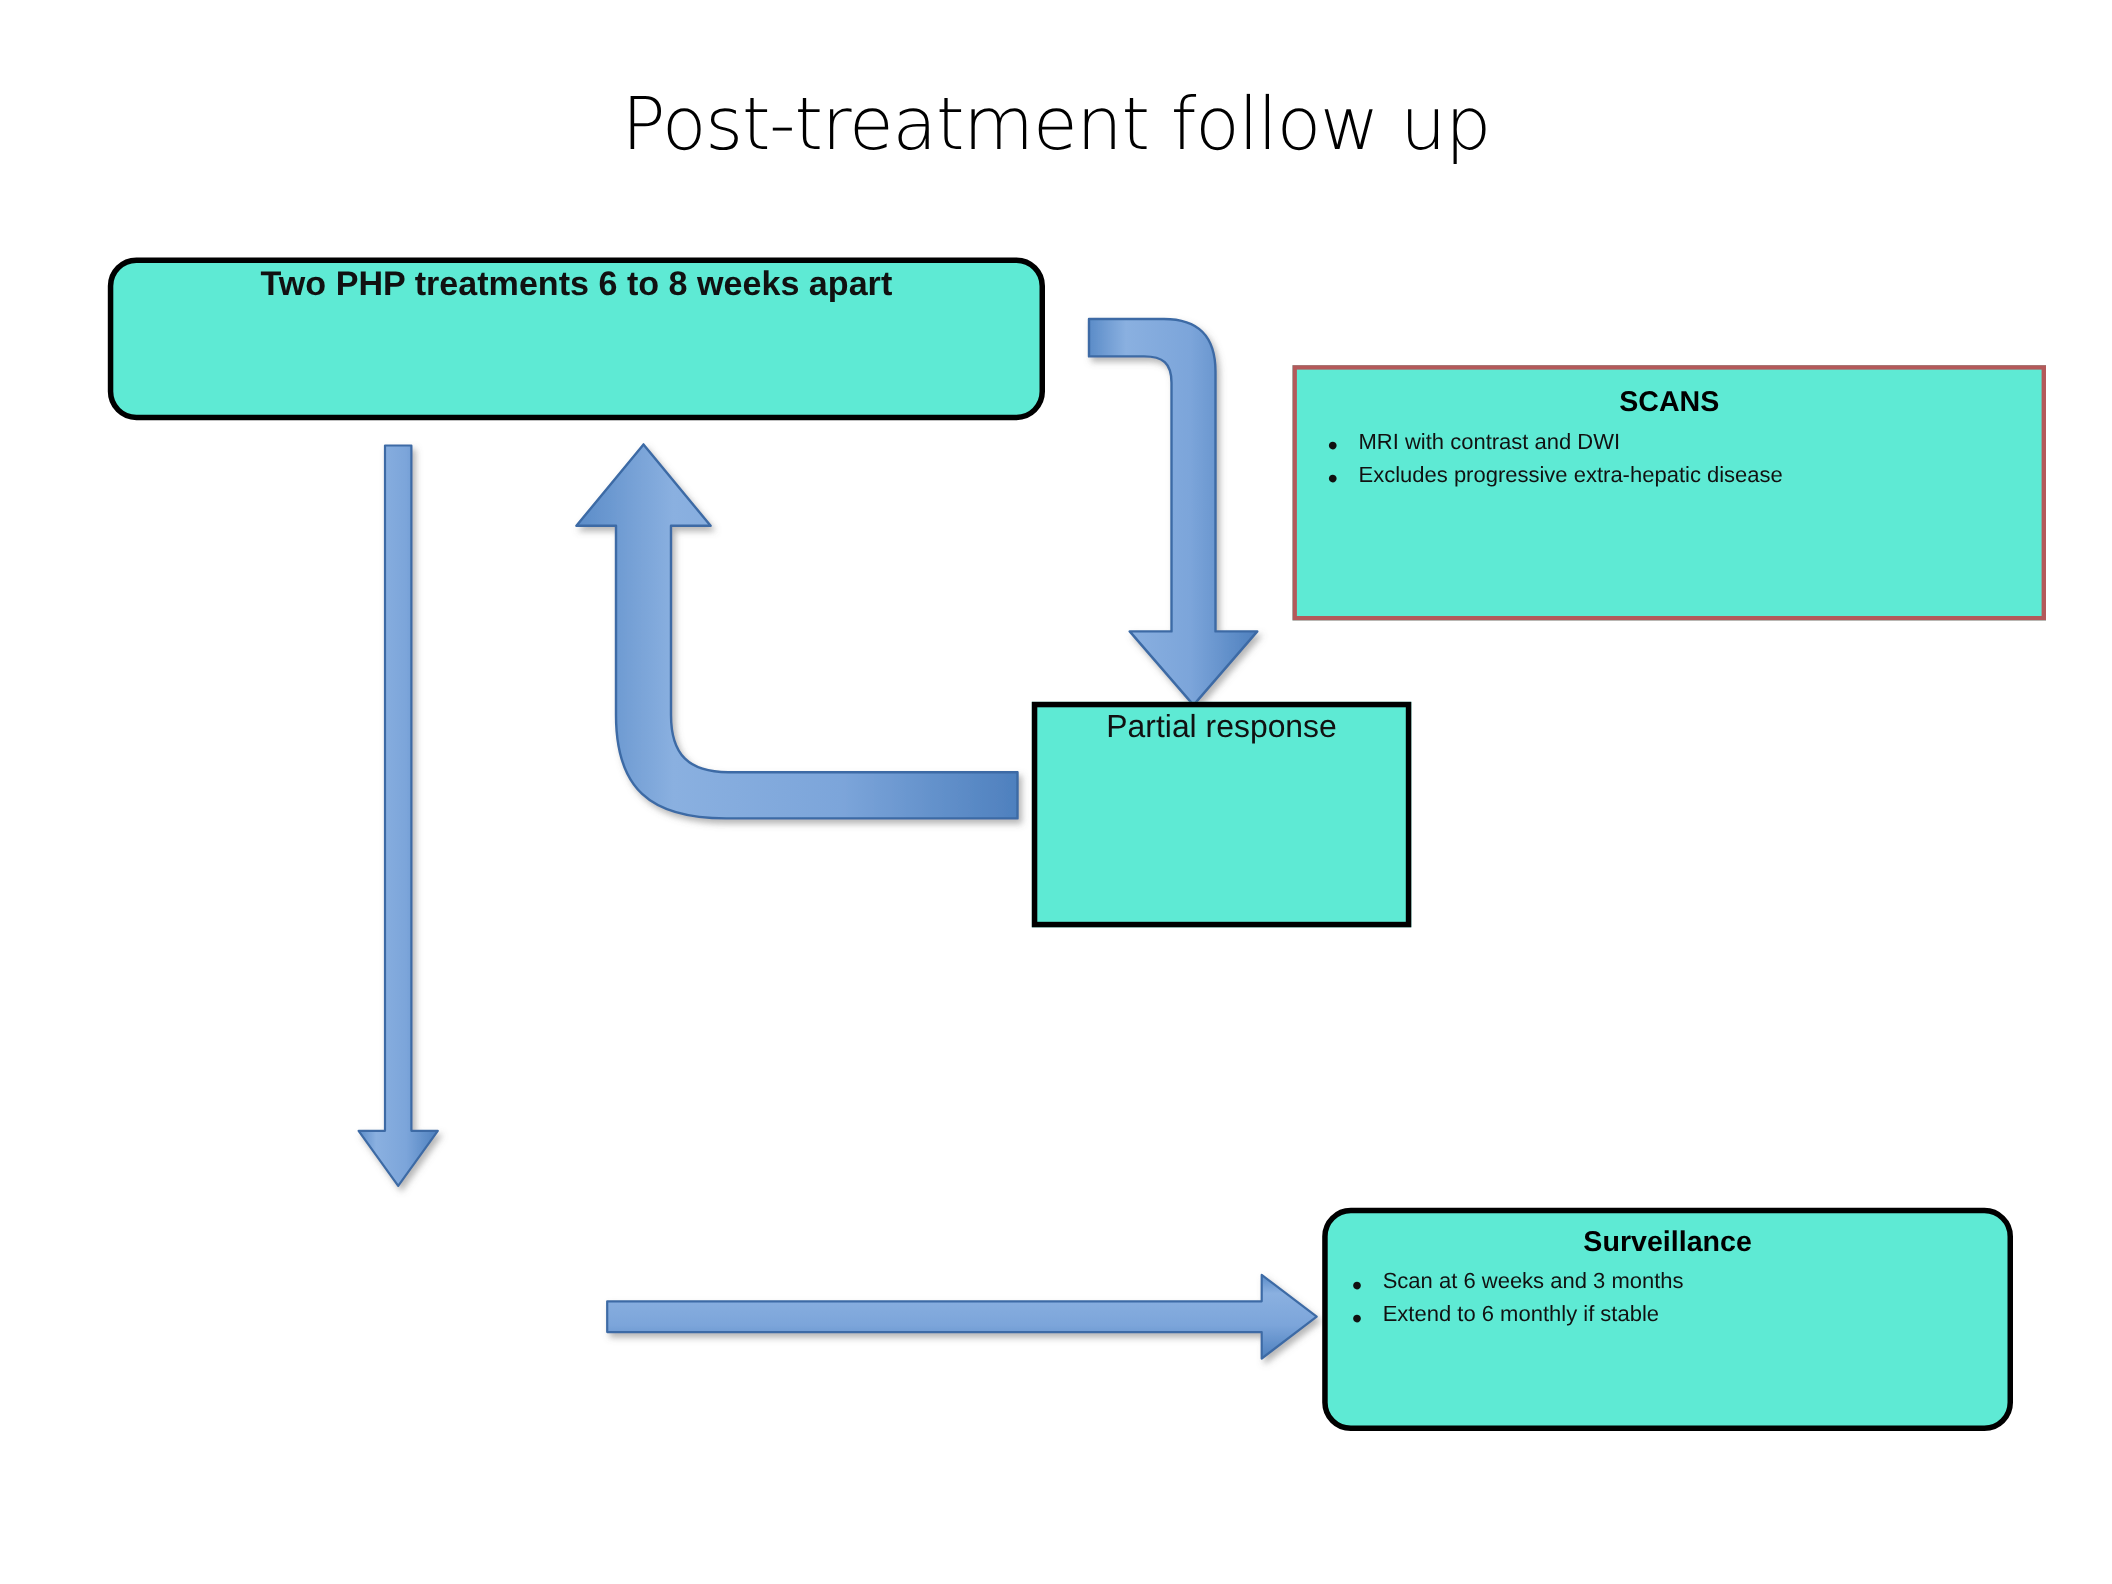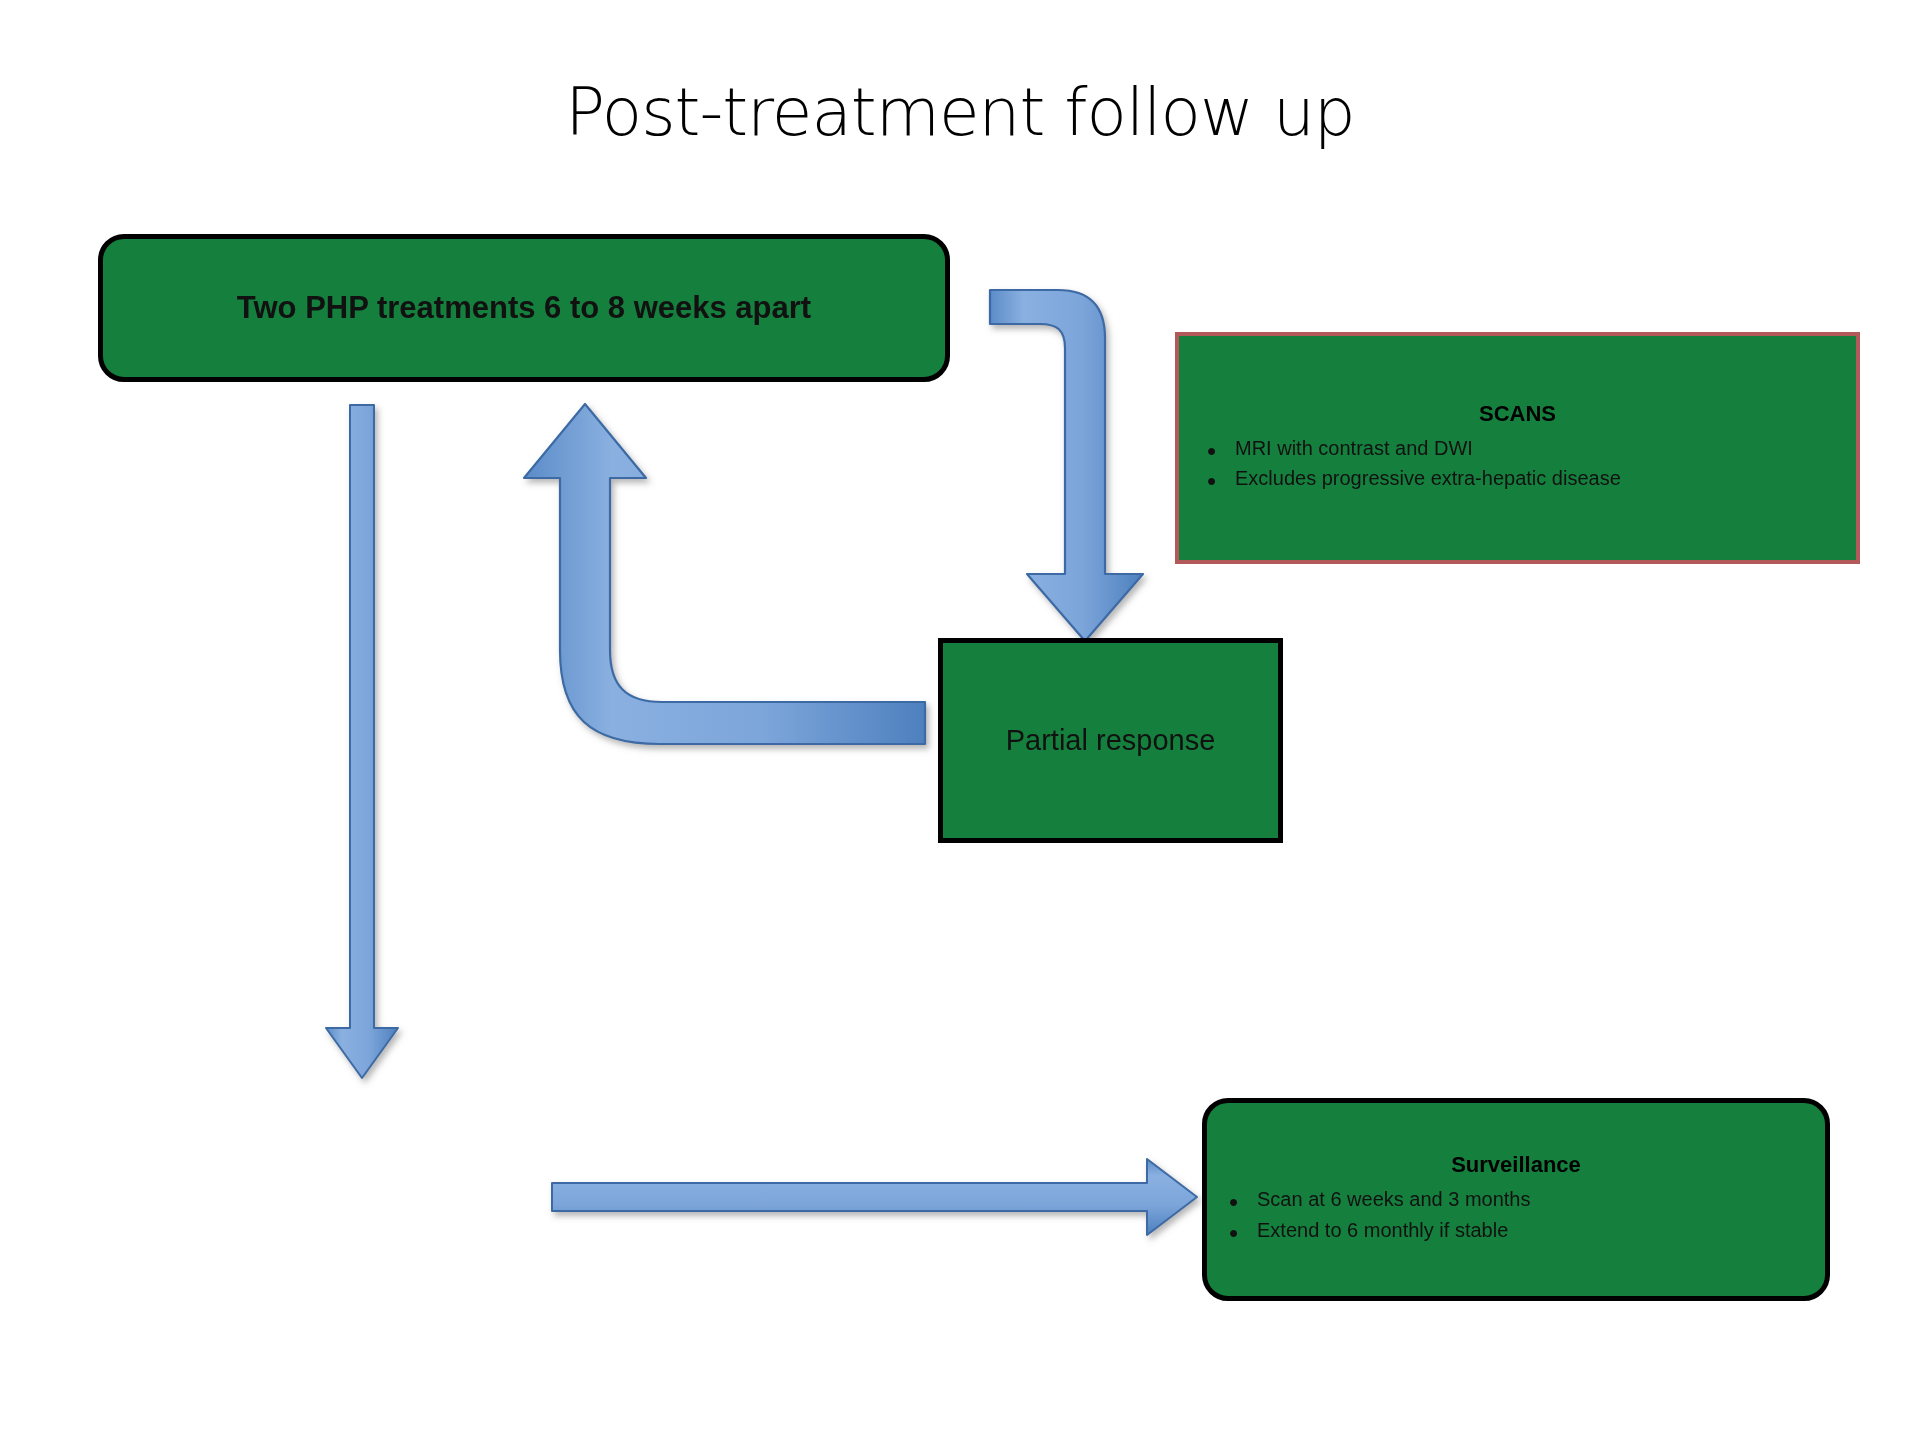--- a/index.html
+++ b/index.html
@@ -37,24 +37,24 @@
     letter-spacing: -1px;
     line-height: 1.05;
     color: #000000;
     white-space: nowrap;
   }
 
   
   .node {
     position: absolute;
     box-sizing: border-box;
-    background: #15803d;
+    background: #5eead4;
     display: flex;
     flex-direction: column;
-    justify-content: center;
+    justify-content: flex-start;
   }
   .node-black {
     border: 5px solid #000000;
   }
   .node-rounded {
     border-radius: 26px;
   }
   .node-red {
     border: 4px solid #B4595A;
   }
@@ -67,21 +67,21 @@
     font-family: "Liberation Sans", sans-serif;
   }
   .node-label.bold {
     font-weight: bold;
     font-size: 31px;
   }
 
   .heading {
     text-align: center;
     font-weight: bold;
-    font-size: 22px;
+    font-size: 26px;
     color: #000000;
     margin-bottom: 4px;
   }
   ul.bullets {
     margin: 0;
     padding: 0;
     list-style: none;
   }
   ul.bullets li {
     position: relative;

